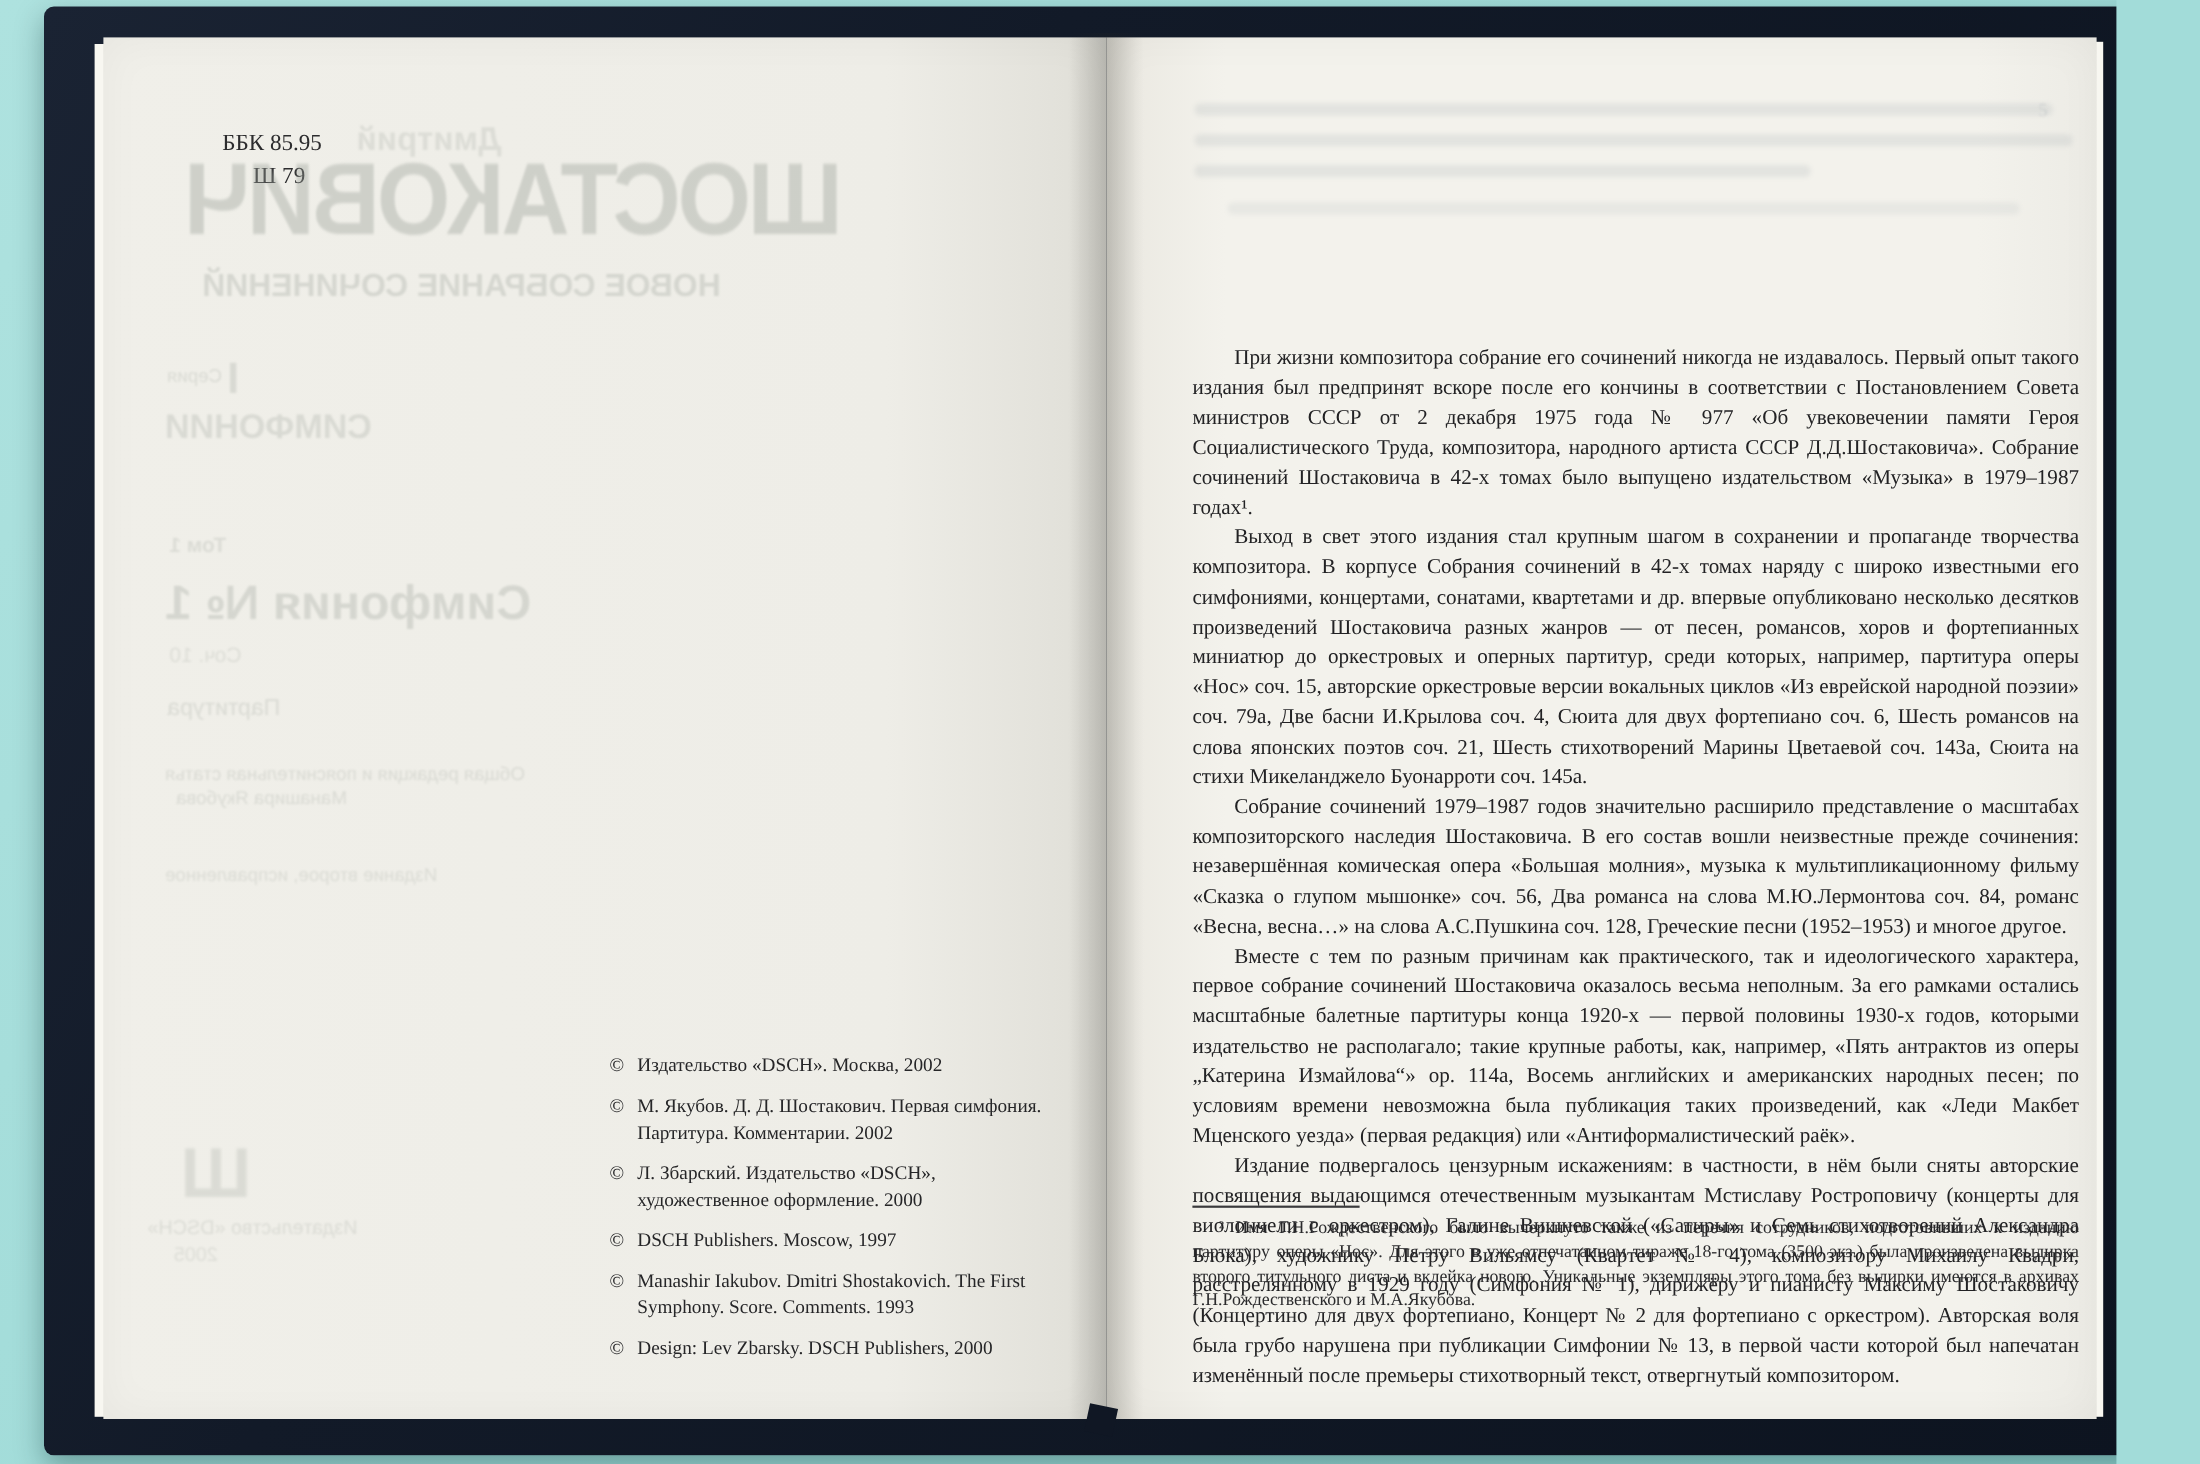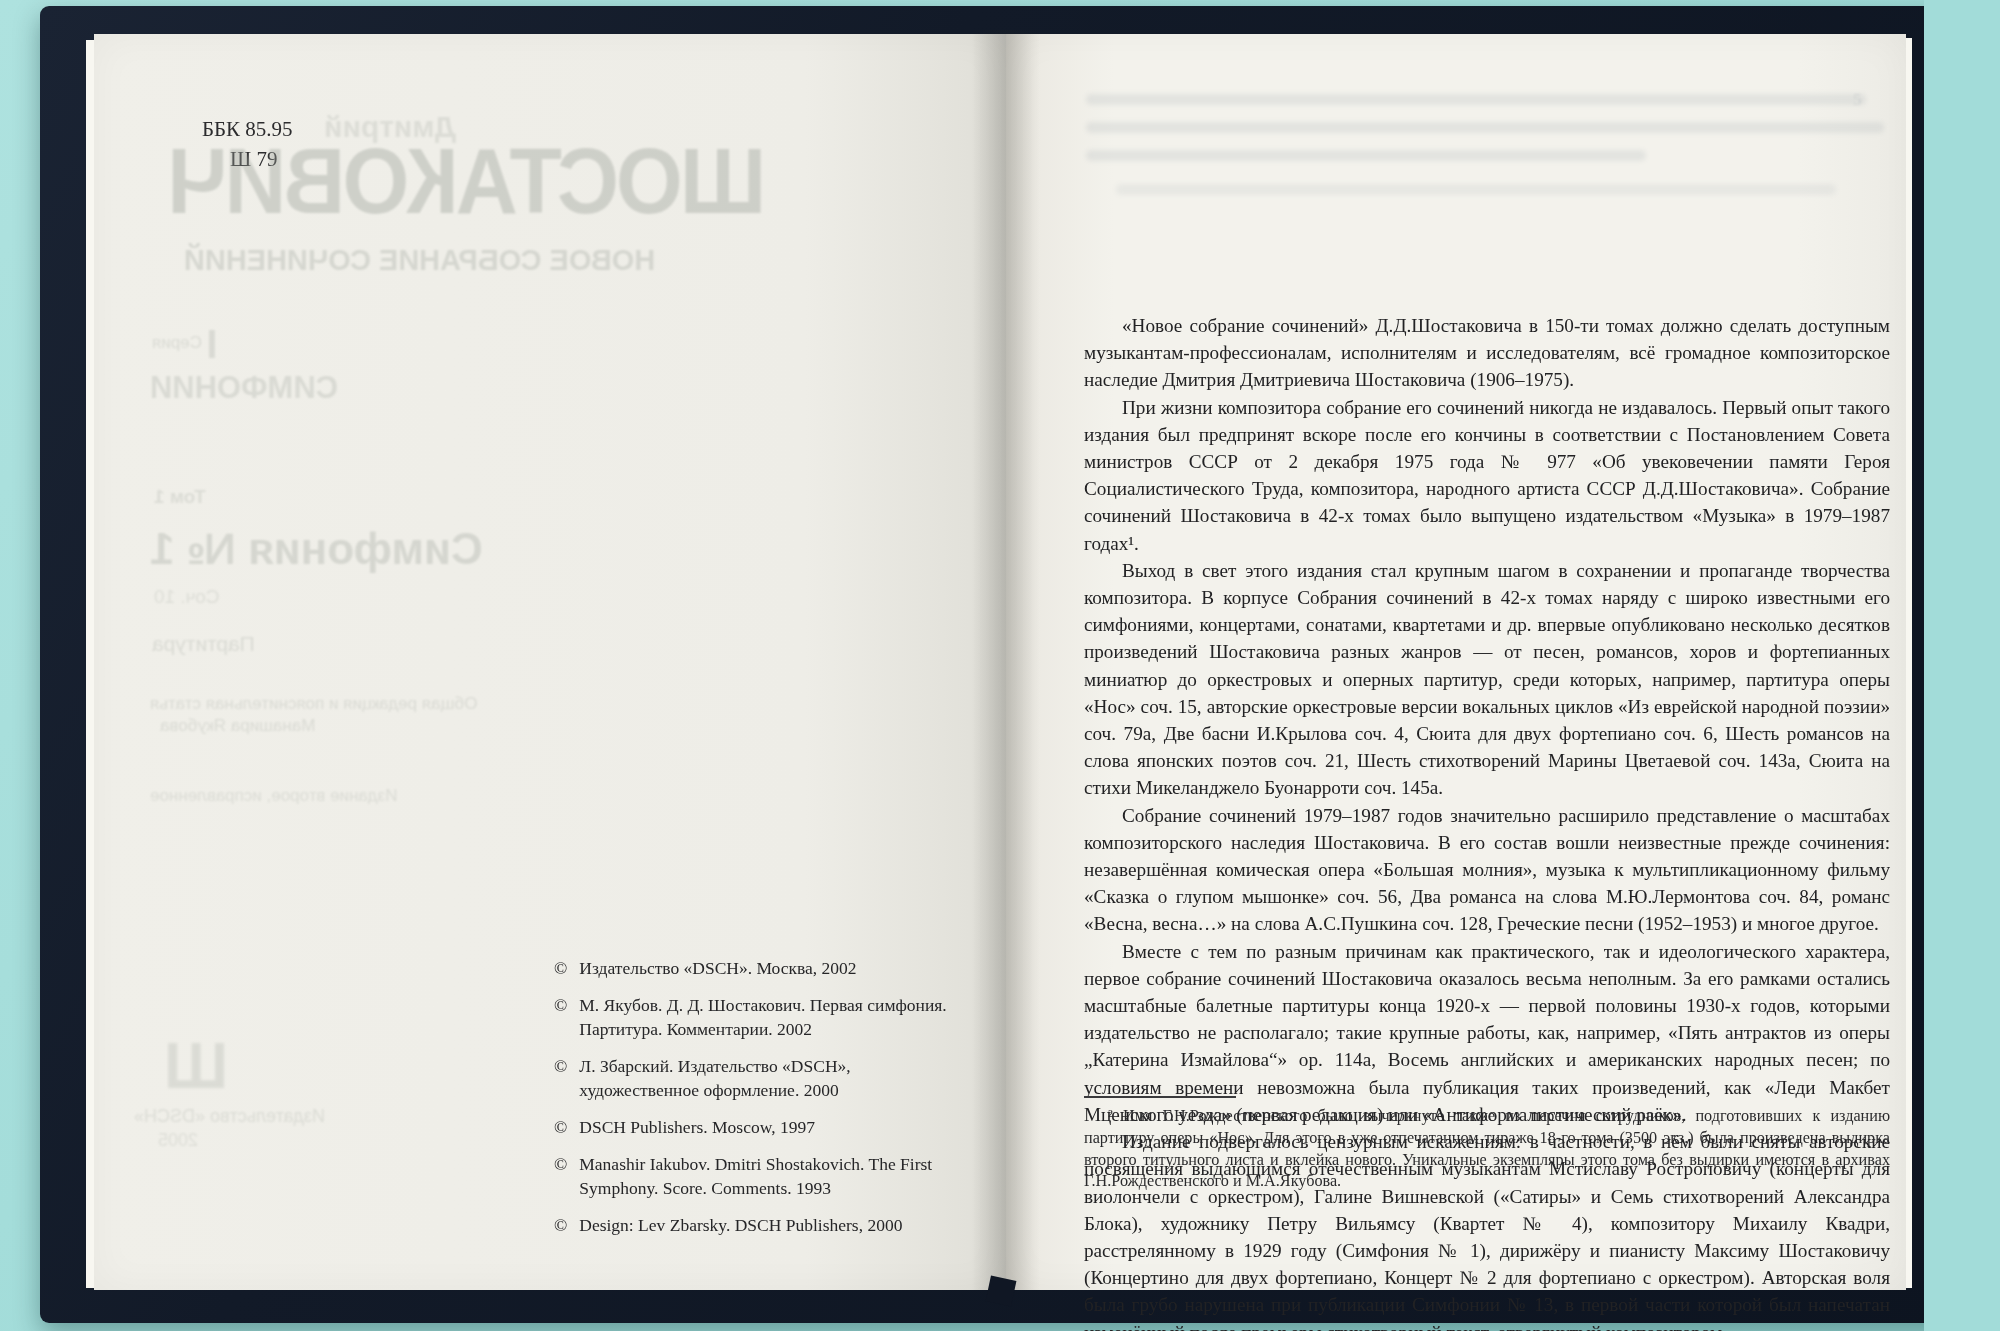--- a/index.html
+++ b/index.html
@@ -176,21 +176,20 @@
   <div class="page page-right">
 
     <div class="rp-ghostbar" style="left:80px;top:60px;width:780px;"></div>
     <div class="rp-ghostbar" style="left:80px;top:88px;width:798px;"></div>
     <div class="rp-ghostbar" style="left:80px;top:116px;width:560px;"></div>
     <div class="rp-ghostbar" style="left:110px;top:150px;width:720px;opacity:.09;"></div>
     <div class="rp-pagenum-ghost">5</div>
 
 
     <div class="rp-body">
-      <p>«Новое собрание сочинений» Д.Д.Шостаковича в 150-ти томах должно сделать доступным музыкантам-профессионалам, исполнителям и исследователям, всё громадное композиторское наследие Дмитрия Дмитриевича Шостаковича (1906–1975).</p>
       <p>При жизни композитора собрание его сочинений никогда не издавалось. Первый опыт такого издания был предпринят вскоре после его кончины в соответствии с Постановлением Совета министров СССР от 2 декабря 1975 года № 977 «Об увековечении памяти Героя Социалистического Труда, композитора, народного артиста СССР Д.Д.Шостаковича». Собрание сочинений Шостаковича в 42-х томах было выпущено издательством «Музыка» в 1979–1987 годах¹.</p>
       <p>Выход в свет этого издания стал крупным шагом в сохранении и пропаганде творчества композитора. В корпусе Собрания сочинений в 42-х томах наряду с широко известными его симфониями, концертами, сонатами, квартетами и др. впервые опубликовано несколько десятков произведений Шостаковича разных жанров — от песен, романсов, хоров и фортепианных миниатюр до оркестровых и оперных партитур, среди которых, например, партитура оперы «Нос» соч. 15, авторские оркестровые версии вокальных циклов «Из еврейской народной поэзии» соч. 79а, Две басни И.Крылова соч. 4, Сюита для двух фортепиано соч. 6, Шесть романсов на слова японских поэтов соч. 21, Шесть стихотворений Марины Цветаевой соч. 143а, Сюита на стихи Микеланджело Буонарроти соч. 145а.</p>
       <p>Собрание сочинений 1979–1987 годов значительно расширило представление о масштабах композиторского наследия Шостаковича. В его состав вошли неизвестные прежде сочинения: незавершённая комическая опера «Большая молния», музыка к мультипликационному фильму «Сказка о глупом мышонке» соч. 56, Два романса на слова М.Ю.Лермонтова соч. 84, романс «Весна, весна…» на слова А.С.Пушкина соч. 128, Греческие песни (1952–1953) и многое другое.</p>
       <p>Вместе с тем по разным причинам как практического, так и идеологического характера, первое собрание сочинений Шостаковича оказалось весьма неполным. За его рамками остались масштабные балетные партитуры конца 1920-х — первой половины 1930-х годов, которыми издательство не располагало; такие крупные работы, как, например, «Пять антрактов из оперы „Катерина Измайлова“» ор. 114а, Восемь английских и американских народных песен; по условиям времени невозможна была публикация таких произведений, как «Леди Макбет Мценского уезда» (первая редакция) или «Антиформалистический раёк».</p>
       <p>Издание подвергалось цензурным искажениям: в частности, в нём были сняты авторские посвящения выдающимся отечественным музыкантам Мстиславу Ростроповичу (концерты для виолончели с оркестром), Галине Вишневской («Сатиры» и Семь стихотворений Александра Блока), художнику Петру Вильямсу (Квартет № 4), композитору Михаилу Квадри, расстрелянному в 1929 году (Симфония № 1), дирижёру и пианисту Максиму Шостаковичу (Концертино для двух фортепиано, Концерт № 2 для фортепиано с оркестром). Авторская воля была грубо нарушена при публикации Симфонии № 13, в первой части которой был напечатан изменённый после премьеры стихотворный текст, отвергнутый композитором.</p>
 
     </div>
 
     <div class="fn-rule"></div>
     <div class="rp-footnotes">

